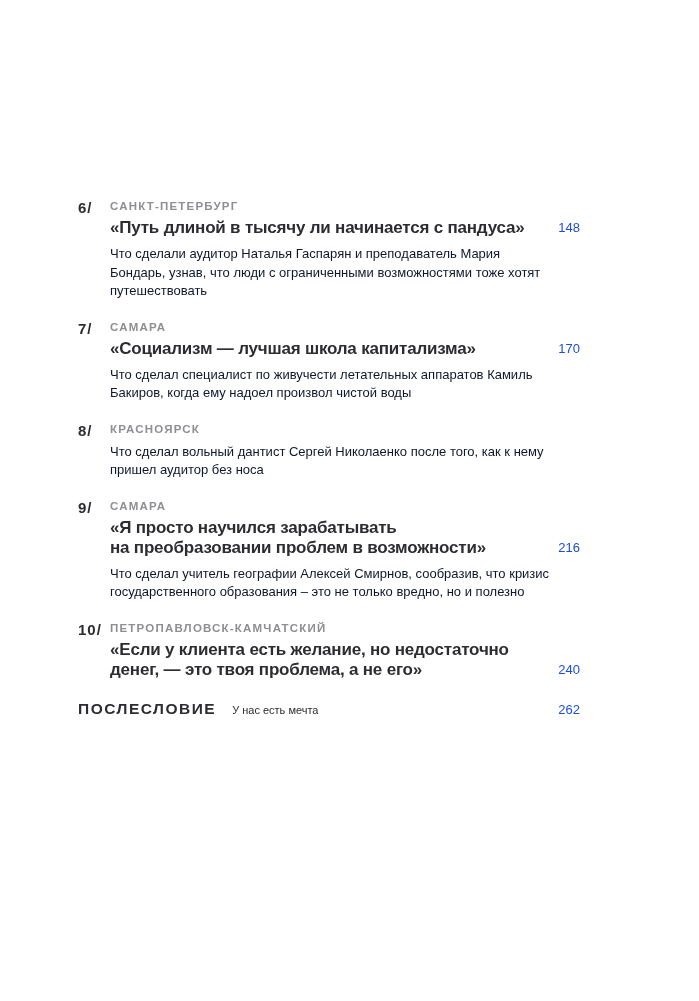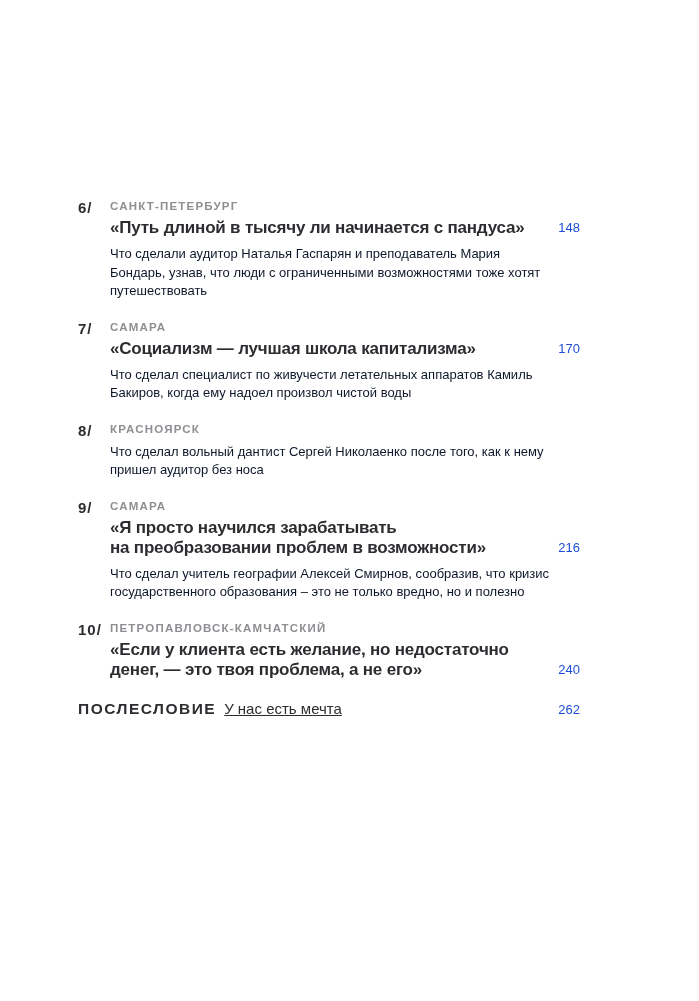--- a/index.html
+++ b/index.html
@@ -84,25 +84,24 @@
     margin-top: 4px;
     text-align: center;
   }
   .aw-label {
     font-size: 15.5px;
     font-weight: 700;
     letter-spacing: 1.5px;
     color: #2d2d31;
   }
   .aw-title {
-    font-size: 15px;
+    font-size: 11px;
     font-weight: 400;
     color: #2d2d31;
-    margin-left: 8px;
-    text-decoration: underline;
+    margin-left: 16px;
   }
   .afterword .pagenum {
     margin-left: auto;
   }
 </style>
 </head>
 <body>
 
 <div class="page">
   <div class="toc">

